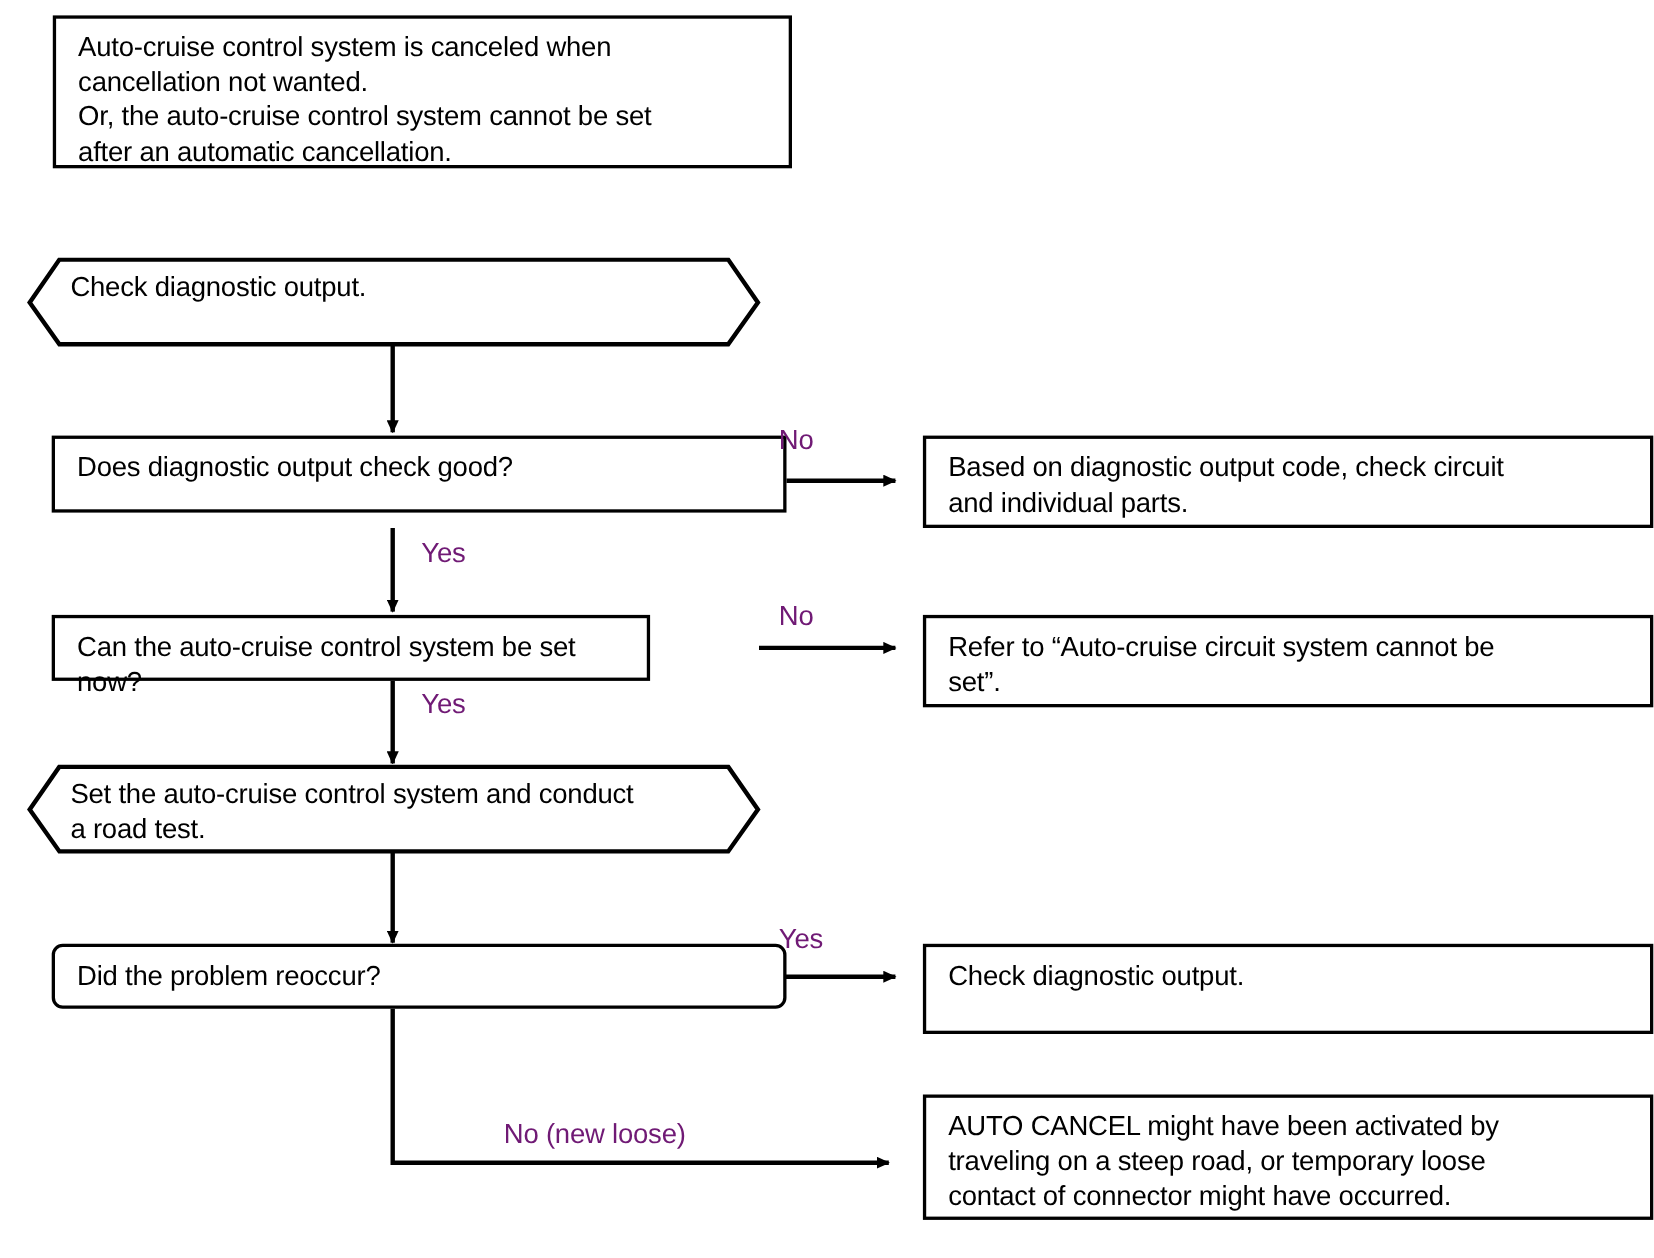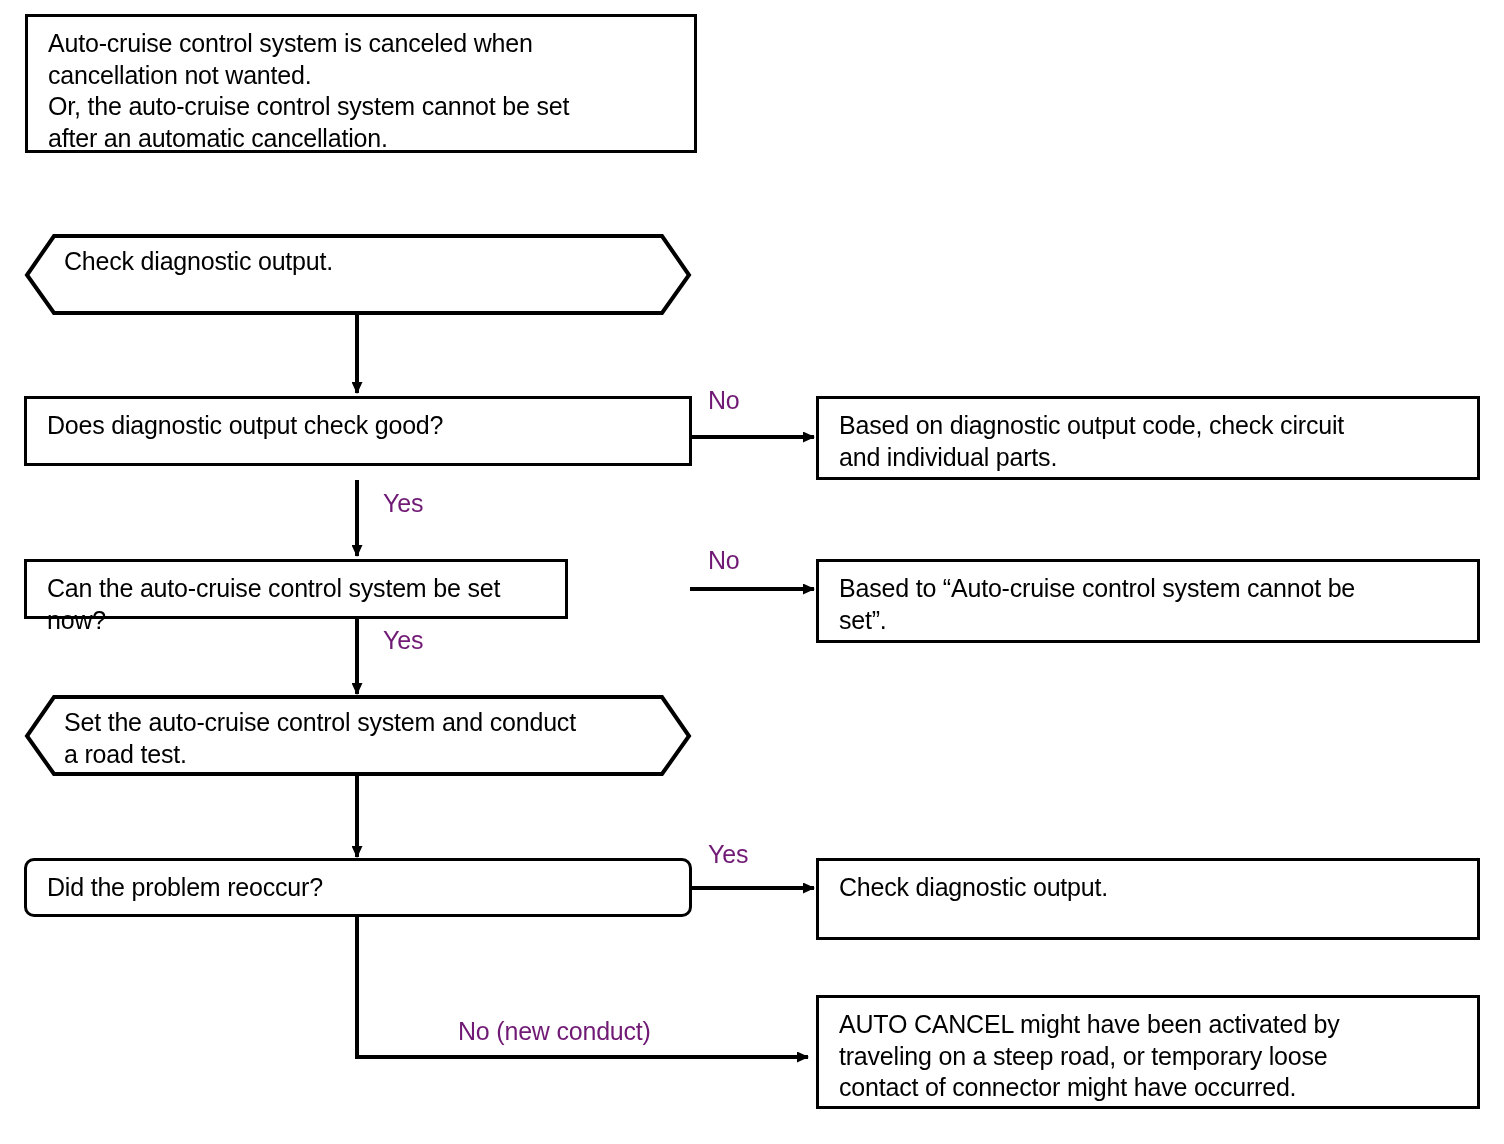--- a/index.html
+++ b/index.html
@@ -24,20 +24,21 @@
     height: 1144px;
     pointer-events: none;
   }
   .node {
     position: absolute;
     box-sizing: border-box;
     background: #ffffff;
   }
   .rect-node {
     border: 3px solid #000000;
+    margin-left: 23px;
   }
   .rect-node .node-text {
     position: absolute;
     left: 20px;
     top: 11px;
     right: 10px;
     font-size: 25px;
     line-height: 1.26;
     letter-spacing: -0.2px;
     white-space: pre-line;
@@ -118,21 +119,21 @@
   <div class="node rect-node" style="left:816px; top:396px; width:664px; height:84px;padding-left:31px;">
     <div class="node-text">Based on diagnostic output code, check circuit
 and individual parts.</div>
   </div>
 
   <div class="node rect-node" style="left:24px; top:559px; width:544px; height:60px;">
     <div class="node-text" style="top:11px;">Can the auto-cruise control system be set now?</div>
   </div>
 
   <div class="node rect-node" style="left:816px; top:559px; width:664px; height:84px;">
-    <div class="node-text">Based to “Auto-cruise control system cannot be
+    <div class="node-text">Refer to “Auto-cruise circuit system cannot be
 set”.</div>
   </div>
 
   <div class="node hex-node" style="left:24px; top:695px; width:668px; height:82px;">
     <svg class="hex-outline" width="668" height="82" viewBox="0 0 668 82">
       <polygon points="30,2 638,2 665,41 638,79 30,79 3,41" fill="#ffffff" stroke="#000000" stroke-width="4"></polygon>
     </svg>
     <div class="node-text">Set the auto-cruise control system and conduct
 a road test.</div>
   </div>
@@ -149,15 +150,15 @@
     <div class="node-text">AUTO CANCEL might have been activated by
 traveling on a steep road, or temporary loose
 contact of connector might have occurred.</div>
   </div>
 
   <div class="edge-label" style="left:708px; top:386px;">No</div>
   <div class="edge-label" style="left:383px; top:489px;">Yes</div>
   <div class="edge-label" style="left:708px; top:546px;">No</div>
   <div class="edge-label" style="left:383px; top:626px;">Yes</div>
   <div class="edge-label" style="left:708px; top:840px;">Yes</div>
-  <div class="edge-label" style="left:458px; top:1017px;">No (new conduct)</div>
+  <div class="edge-label" style="left:458px; top:1017px;">No (new loose)</div>
 
 </div>
 
 </body></html>

